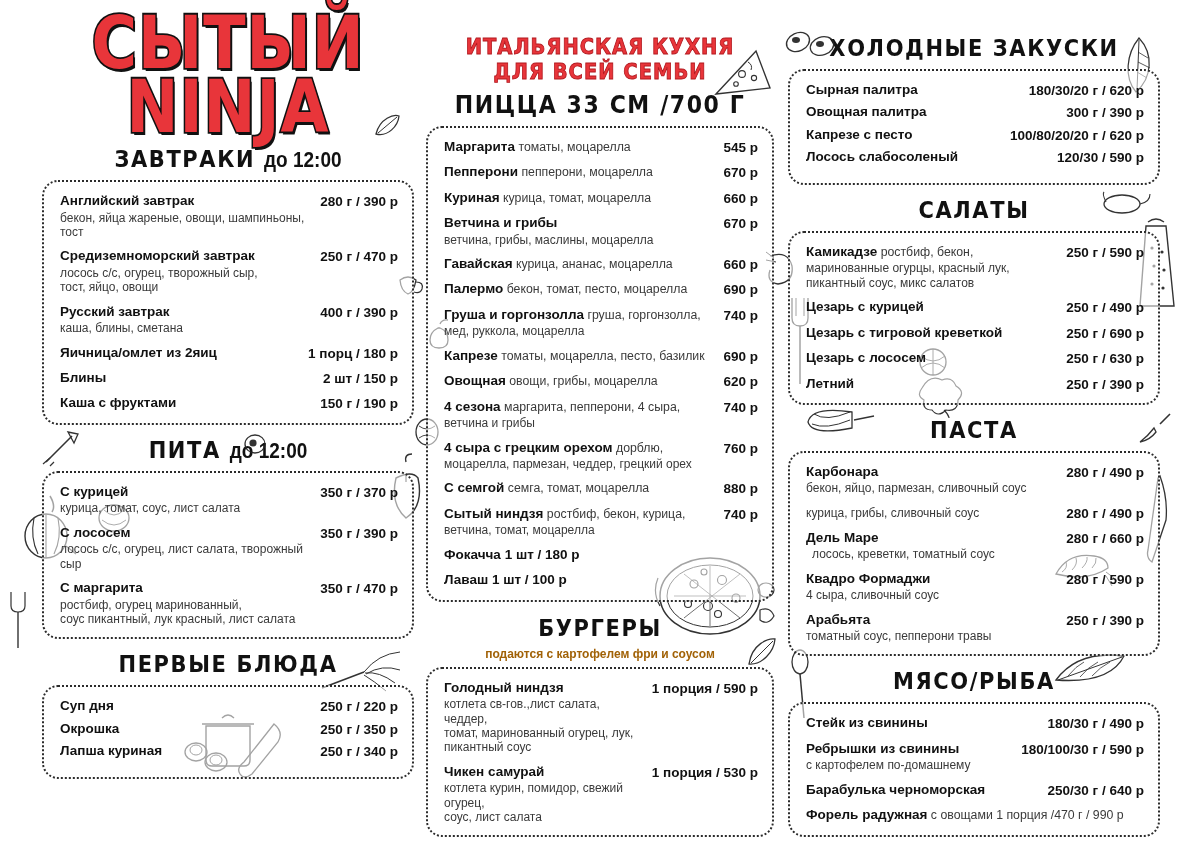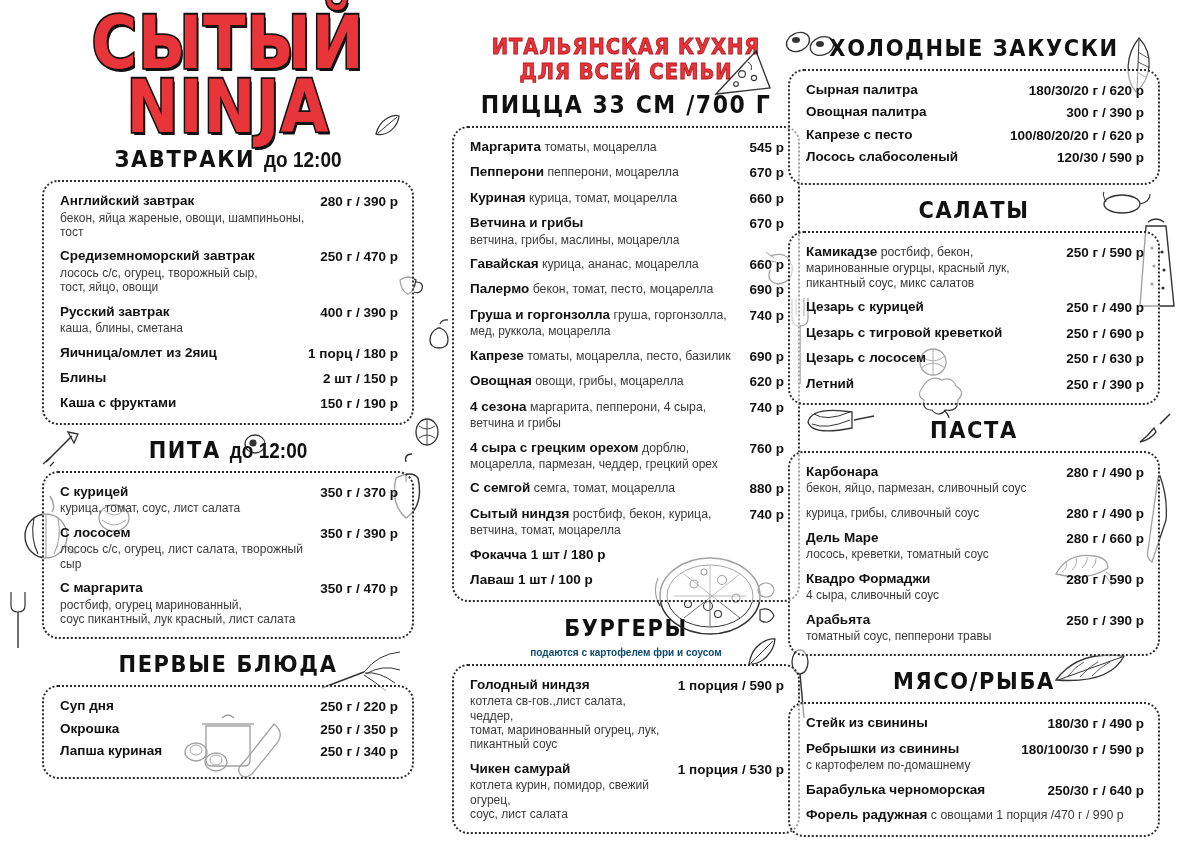--- a/index.html
+++ b/index.html
@@ -10,21 +10,21 @@
     font-family:"Liberation Sans","DejaVu Sans",sans-serif;
     color:#111;
     overflow:hidden;
     position:relative;
   }
   .page{position:relative;width:1200px;height:821px;}
 
   
   .col{position:absolute;top:0;}
   .col-left{left:42px;width:372px;}
-  .col-mid{left:452px;width:348px;}
+  .col-mid{left:426px;width:348px;}
   .col-right{left:788px;width:372px;}
 
   
   .logo{
     text-align:center;
     padding-top:18px;
     line-height:0.80;
     user-select:none;
   }
   .logo .l1,.logo .l2{
@@ -52,21 +52,21 @@
     transform:scaleY(1.12);
     transform-origin:center bottom;
   }
   .sec-head .thin{
     font-family:"Liberation Sans",sans-serif;
     font-weight:bold;
     letter-spacing:0;
     font-size:19px;
   }
   .sec-sub{
-    text-align:center;font-size:10px;font-weight:bold;color:#0c4a6e;
+    text-align:center;font-size:12px;font-weight:bold;color:#a16207;
     margin:-2px 0 6px 0;
   }
   .tagline{
     text-align:center;
     font-family:"DejaVu Sans","Liberation Sans",sans-serif;
     font-weight:bold;font-size:19.5px;line-height:1.12;
     color:#e8353a;letter-spacing:1px;
     -webkit-text-stroke:0.8px #b3191f;
     transform:scaleY(1.12);
     margin:0 0 12px 0;
@@ -657,21 +657,21 @@
         </div>
         <div class="row">
           <div class="left">
             <div class="desc" style="white-space: pre-line;">курица, грибы, сливочный соус</div>
           </div>
           <div class="price">280 г / 490 р</div>
         </div>
         <div class="row">
           <div class="left">
             <div class="name">Дель Маре</div>
-            <div class="desc" style="white-space: pre-line;">лосось, креветки, томатный соус</div>
+            <div class="desc" style="white-space: pre-line; margin-left: 6px;">лосось, креветки, томатный соус</div>
           </div>
           <div class="price">280 г / 660 р</div>
         </div>
         <div class="row">
           <div class="left">
             <div class="name">Квадро Формаджи</div>
             <div class="desc" style="white-space: pre-line;">4 сыра, сливочный соус</div>
           </div>
           <div class="price">280 г / 590 р</div>
         </div>

